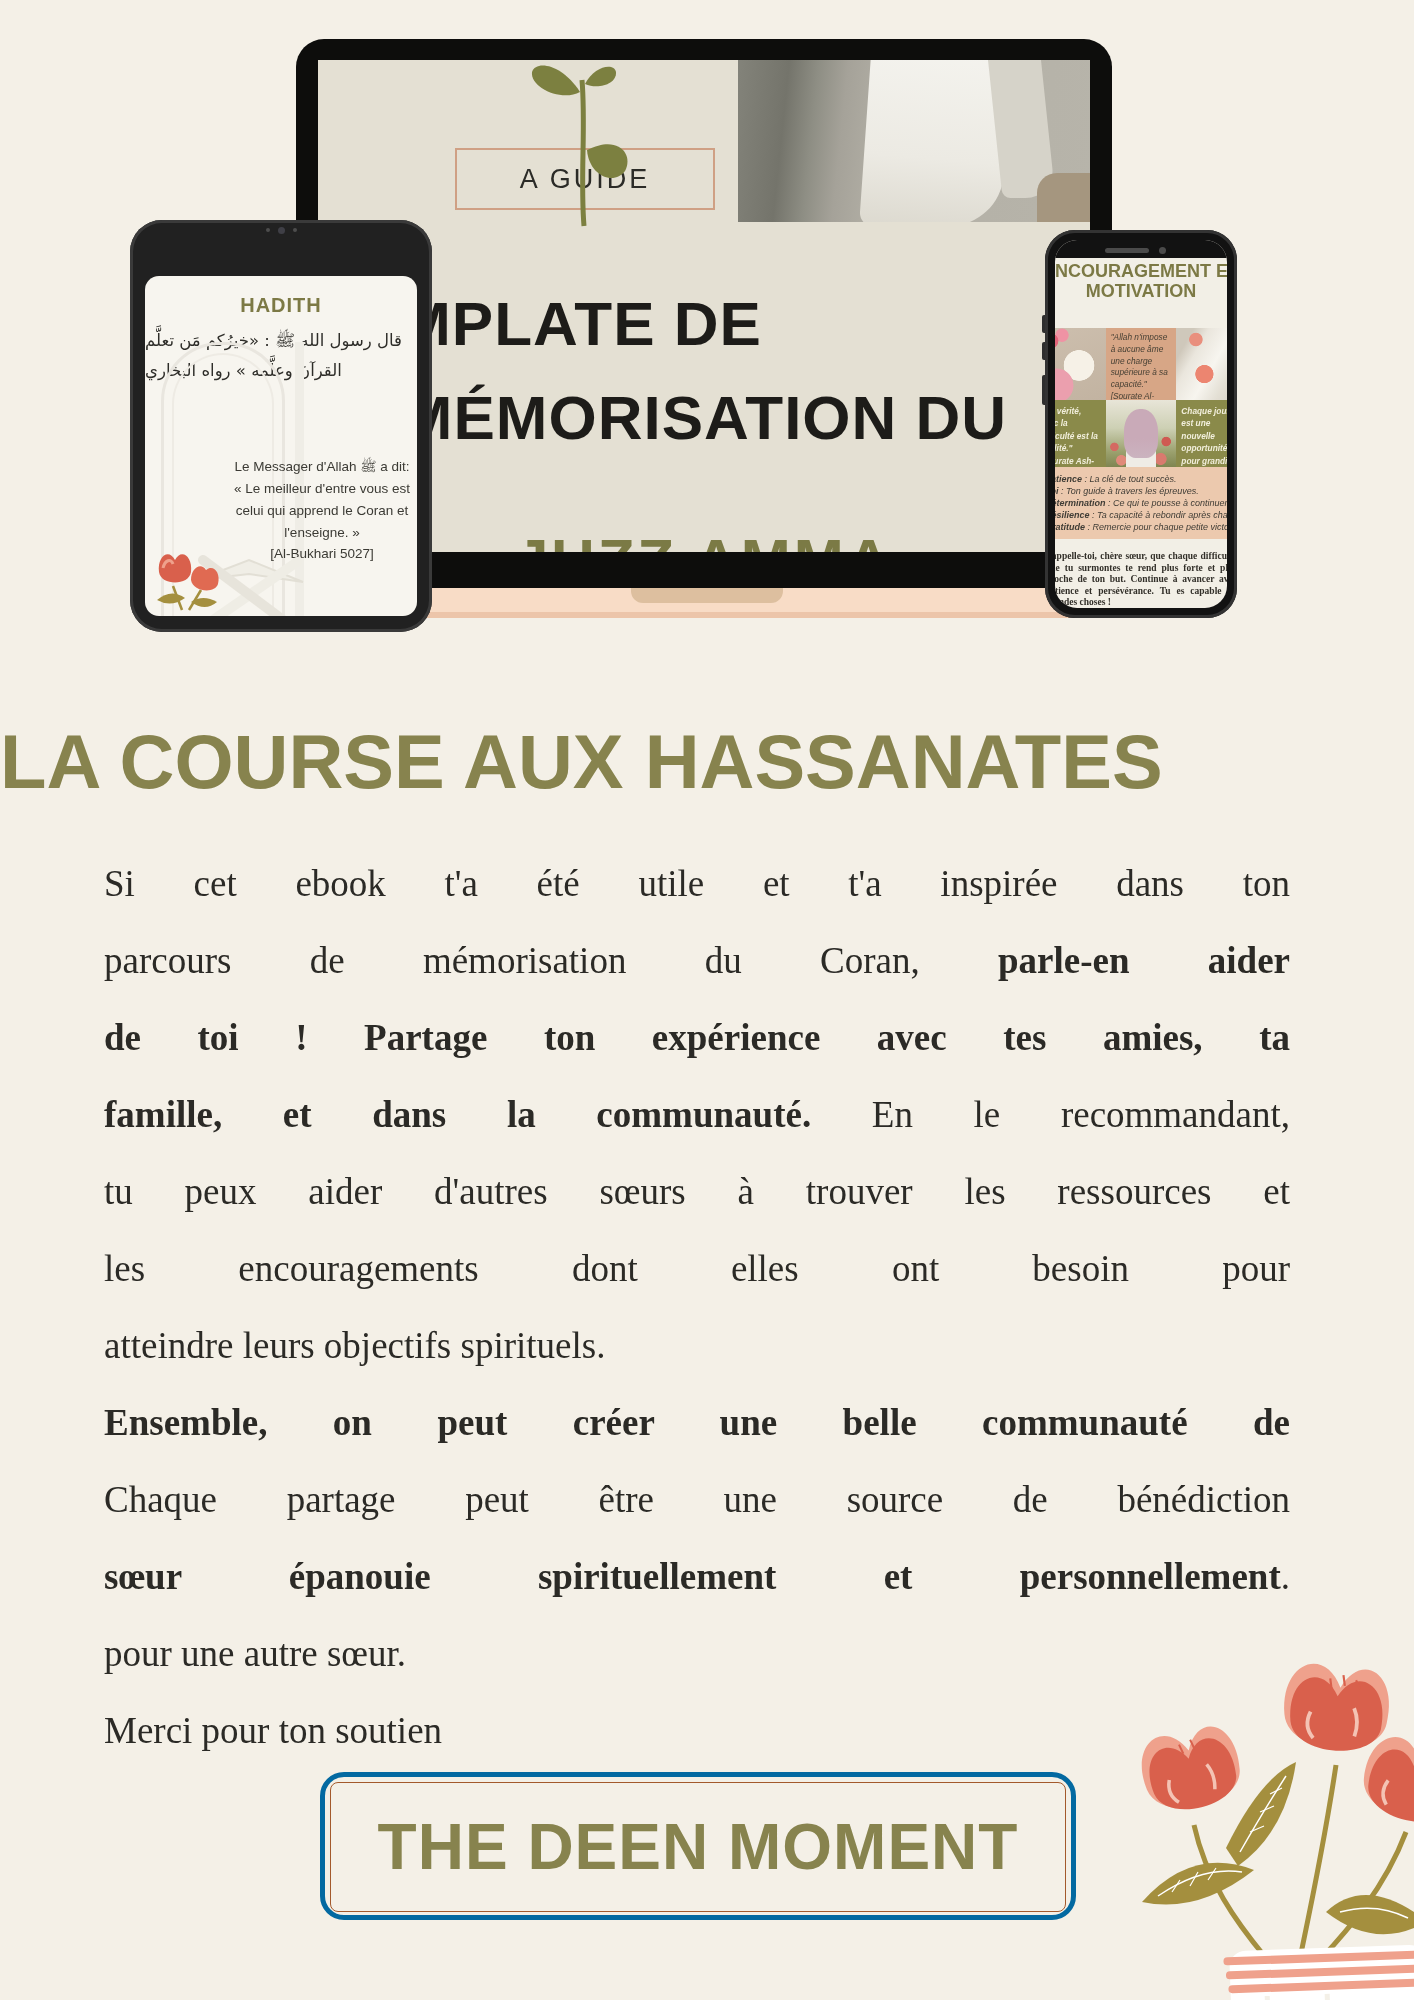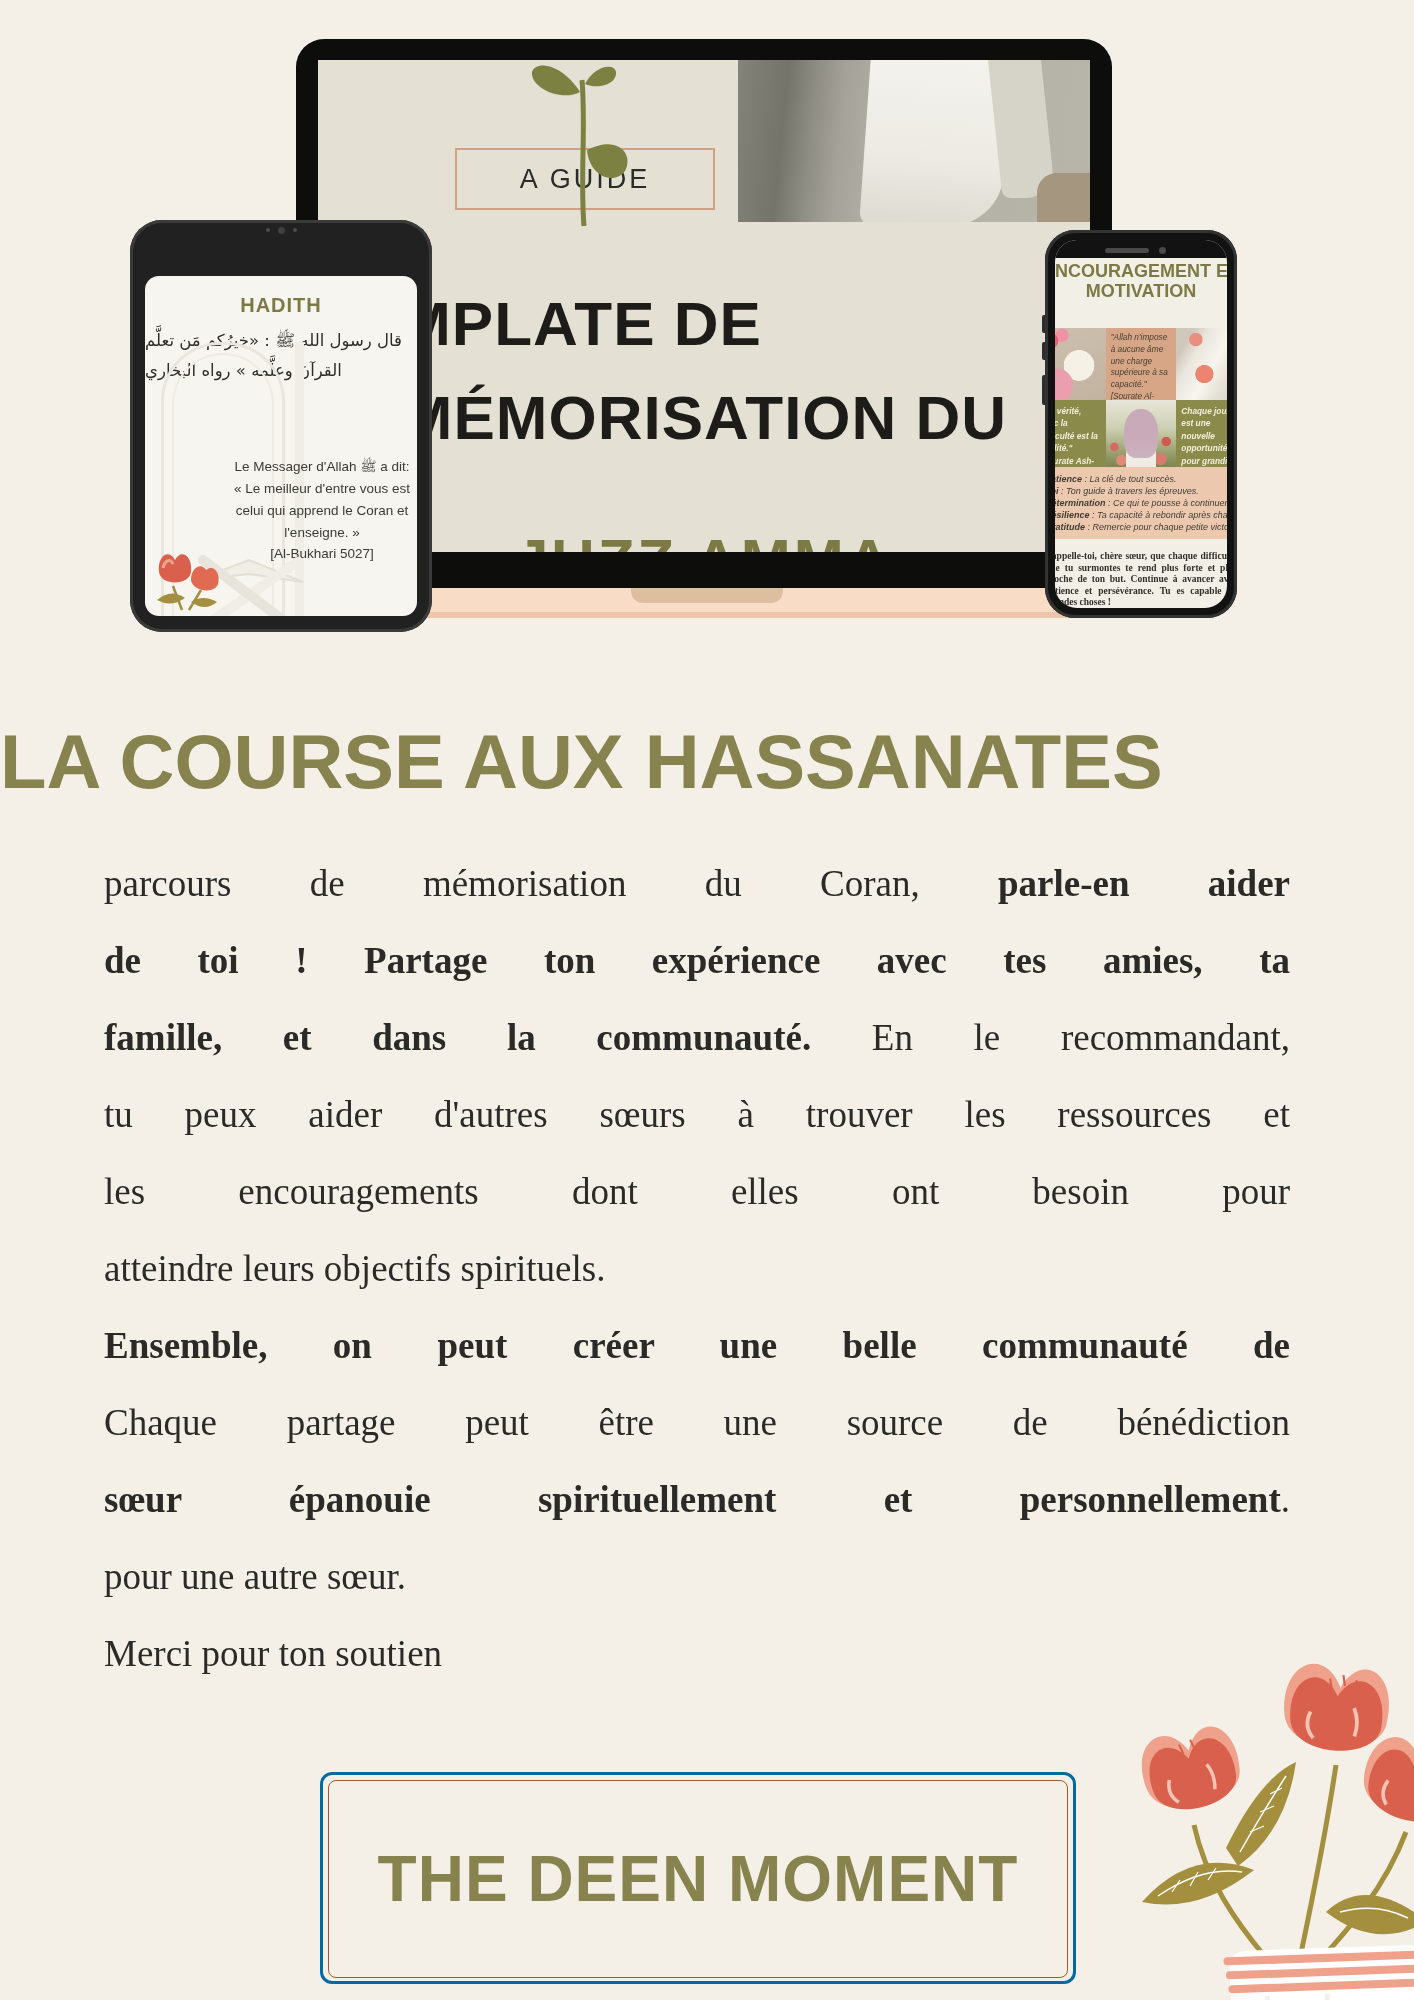--- a/index.html
+++ b/index.html
@@ -107,22 +107,22 @@
 
   
   .h1{position:absolute;top:722px;left:0;width:100%;line-height:80px;
       font-size:76px;font-weight:bold;color:#87834e;}
   .body{position:absolute;left:104px;top:845px;width:1186px;
       font-family:"Liberation Serif",serif;font-size:37px;color:#2b2a26;}
   .bl{line-height:77px;text-align:justify;text-align-last:justify;}
   .bl.end{text-align-last:left;}
   .b{font-weight:bold;}
 
-  .deen{position:absolute;left:320px;top:1772px;width:756px;height:212px;
-      border:3px solid #0369a1;border-radius:12px;padding:5px;box-sizing:border-box;}
+  .deen{position:absolute;left:320px;top:1772px;width:756px;height:148px;
+      border:5px solid #0369a1;border-radius:24px;padding:5px;box-sizing:border-box;}
   .deen-inner{border:1px solid #a3592c;border-radius:8px;height:100%;
       display:flex;align-items:center;justify-content:center;}
   .deen-label{font-size:64px;font-weight:bold;color:#87834e;letter-spacing:1px;}
 
   .flowers-svg{position:absolute;right:0;bottom:0;width:300px;height:420px;}
 </style>
 </head>
 <body>
 
 <div class="stage">
@@ -221,20 +221,21 @@
           <div><span class="k">Gratitude</span><span> : Remercie pour chaque petite victoire.</span></div>
         </div>
         <div class="ph-closing">Rappelle-toi, chère sœur, que chaque difficulté que tu surmontes te rend plus forte et plus proche de ton but. Continue à avancer avec patience et persévérance. Tu es capable de grandes choses !</div>
       </div>
     </div>
   </div>
 
   <div class="h1">LA COURSE AUX HASSANATES</div>
 
   <div class="body">
+    <div class="bl"><span>Si cet ebook t'a été utile et t'a inspirée dans ton</span></div>
     <div class="bl"><span>parcours de mémorisation du Coran, </span><span class="b">parle-en aider</span></div>
     <div class="bl"><span class="b">de toi ! Partage ton expérience avec tes amies, ta</span></div>
     <div class="bl"><span class="b">famille, et dans la communauté.</span><span> En le recommandant,</span></div>
     <div class="bl"><span>tu peux aider d'autres sœurs à trouver les ressources et</span></div>
     <div class="bl"><span>les encouragements dont elles ont besoin pour</span></div>
     <div class="bl end"><span>atteindre leurs objectifs spirituels.</span></div>
     <div class="bl"><span class="b">Ensemble, on peut créer une belle communauté de</span></div>
     <div class="bl"><span>Chaque partage peut être une source de bénédiction</span></div>
     <div class="bl"><span class="b">sœur épanouie spirituellement et personnellement</span><span>.</span></div>
     <div class="bl end"><span>pour une autre sœur.</span></div>

